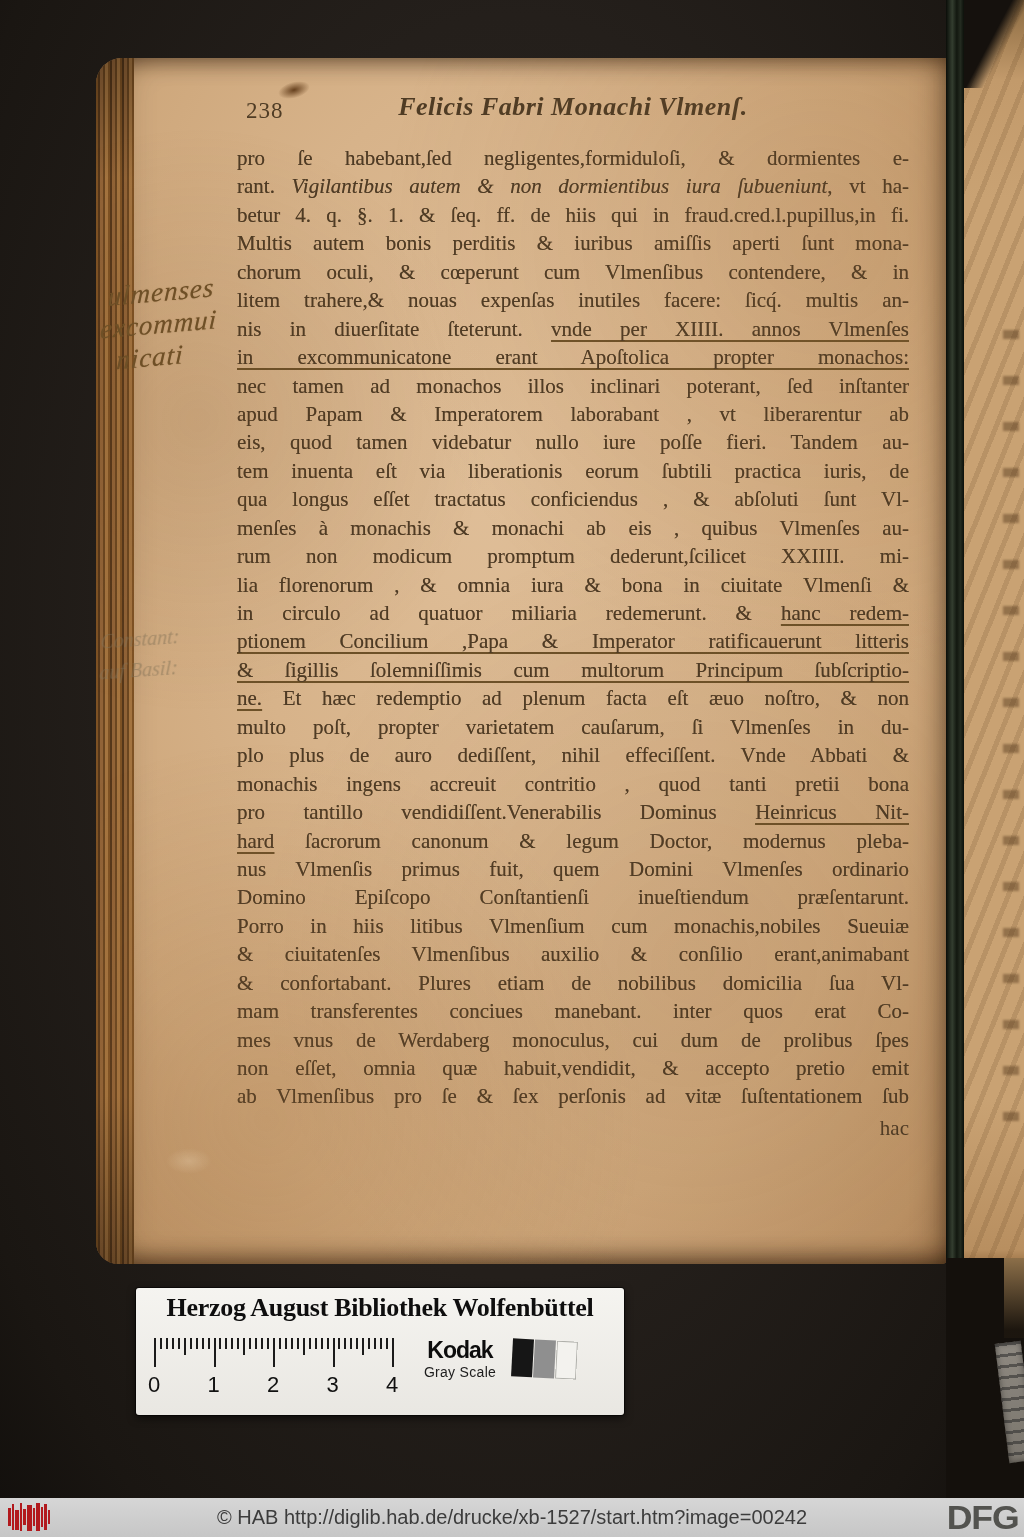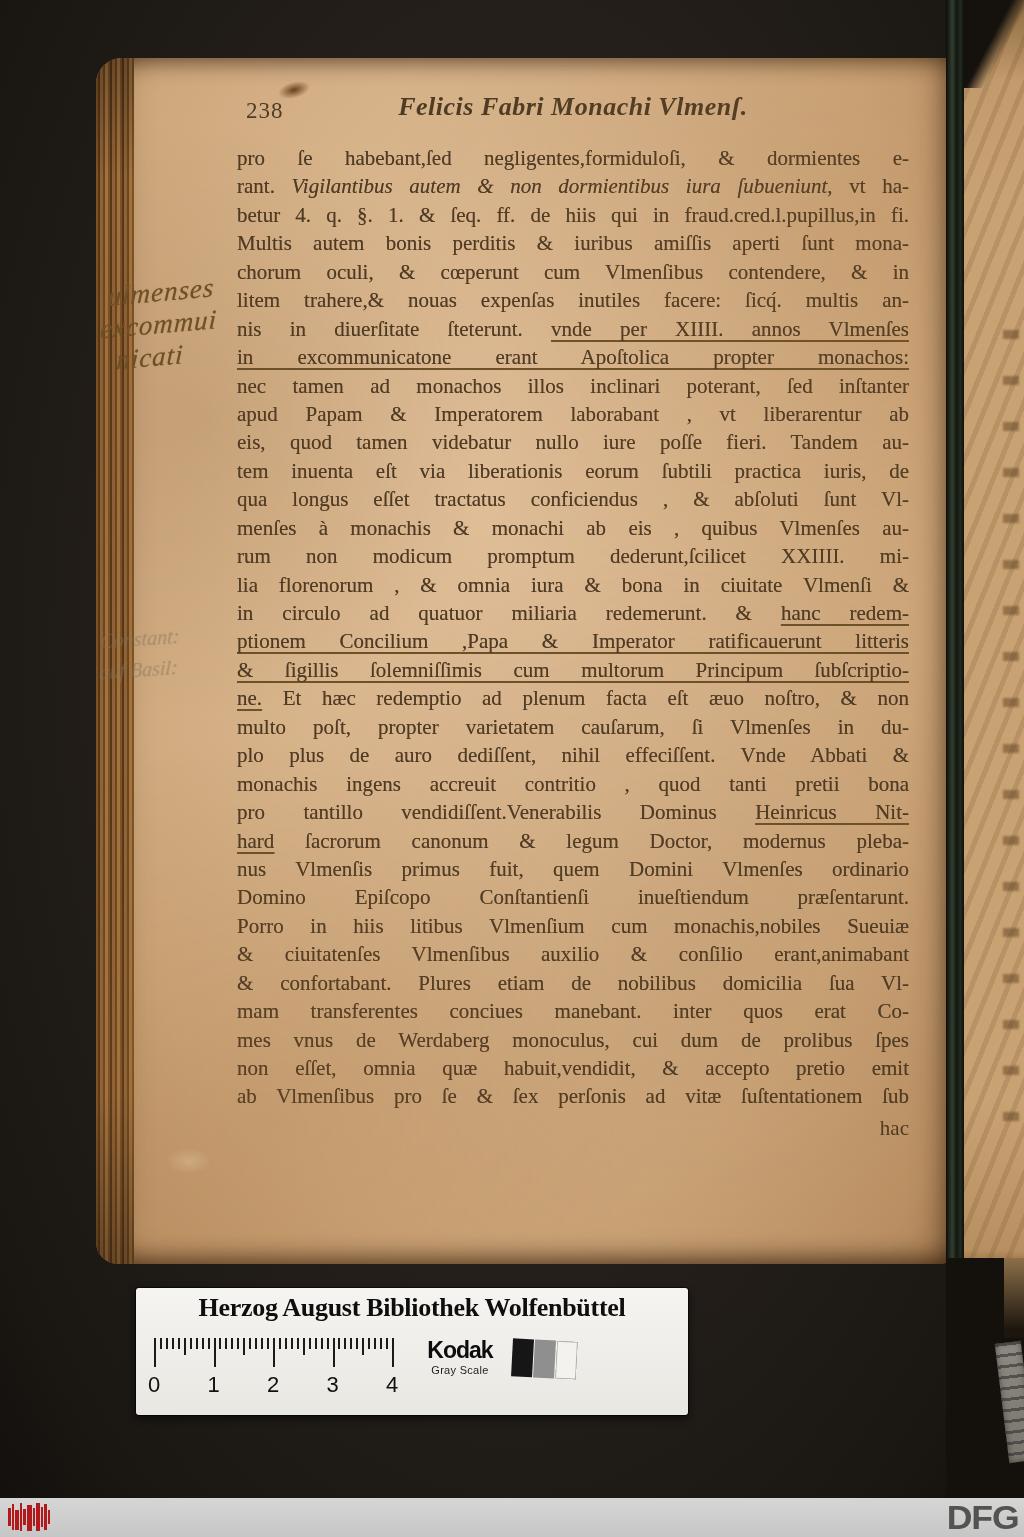--- a/index.html
+++ b/index.html
@@ -65,36 +65,36 @@
   .strip-bottom{position:absolute;left:946px;top:1258px;width:78px;height:240px;background:#14100c;}
   .strip-bottom i{position:absolute;display:block;right:0;top:0;width:20px;height:80px;
     background:linear-gradient(180deg,#8c6f49,rgba(60,45,25,.2) 90%);}
   .edge-label{position:absolute;left:1002px;top:1342px;width:26px;height:120px;
     transform:rotate(-7deg);opacity:.9;
     background:repeating-linear-gradient(180deg, rgba(45,45,45,.55) 0 3px, rgba(0,0,0,0) 3px 11px),
                linear-gradient(180deg,#9b968e,#868178);
     box-shadow:inset 0 0 6px rgba(0,0,0,.45);}
 
   
-  .kodak-card{position:absolute;left:136px;top:1288px;width:552px;height:127px;border-radius:3px;
+  .kodak-card{position:absolute;left:136px;top:1288px;width:488px;height:127px;border-radius:3px;
     background:linear-gradient(180deg,#f5f4f0,#e9e7e2);
     box-shadow:0 0 0 1px rgba(0,0,0,.55), 0 3px 8px rgba(0,0,0,.6);text-decoration:underline;}
   .card-title{position:absolute;left:0;right:0;top:5px;text-align:center;
     font-family:"Liberation Serif",serif;font-weight:700;font-size:26px;color:#0e0e0e;letter-spacing:-.3px;}
   .ruler{position:absolute;left:18px;top:50px;width:238px;height:32px;}
   .tk{position:absolute;top:0;width:2px;background:#1b1b1b;height:11px;}
   .tk-m{height:17px;}
   .tk-l{height:29px;}
   .ruler-numbers{position:absolute;left:18px;top:84px;width:238px;height:28px;
     font-family:"Liberation Sans",sans-serif;font-size:22px;color:#111;}
   .ruler-numbers span{position:absolute;transform:translateX(-50%);}
   .kodak-brand{position:absolute;left:276px;top:49px;width:96px;text-align:center;
     font-family:"Liberation Sans",sans-serif;}
   .kodak-word{font-size:23px;font-weight:700;color:#0c0c0c;letter-spacing:-1px;line-height:27px;}
-  .kodak-sub{font-size:11px;color:#1d1d1d;letter-spacing:.3px;}
+  .kodak-sub{font-size:14px;color:#1d1d1d;letter-spacing:.3px;}
   .patches{position:absolute;left:376px;top:52px;display:flex;gap:1px;transform:rotate(3deg);}
   .patch{width:21px;height:38px;}
   .patch:last-child{box-shadow:inset 0 0 0 1px #b0b0ab;}
 
   
   .footer{position:absolute;left:0;bottom:0;width:1024px;height:39px;
     background:linear-gradient(180deg,#d6d6d6,#c6c6c6);}
   .footer-text{position:absolute;left:50%;top:0;transform:translateX(-50%);line-height:39px;
     font-family:"Liberation Sans",sans-serif;font-size:20px;color:#3c3c3c;white-space:nowrap;}
   .hab-logo{position:absolute;left:8px;top:4px;}
@@ -241,16 +241,17 @@
         <rect x="12" y="1" width="2" height="28"></rect>
         <rect x="15" y="7" width="3" height="16"></rect>
         <rect x="19" y="3" width="5" height="26"></rect>
         <rect x="25" y="6" width="2" height="18"></rect>
         <rect x="28" y="1" width="4" height="28"></rect>
         <rect x="33" y="5" width="2" height="20"></rect>
         <rect x="36" y="2" width="3" height="26"></rect>
         <rect x="40" y="8" width="2" height="14"></rect>
       </g>
     </svg>
+    <div class="footer-text">© HAB http://diglib.hab.de/drucke/xb-1527/start.htm?image=00242</div>
     <div class="dfg">DFG</div>
   </div>
 
 </div>
 
 </body></html>

